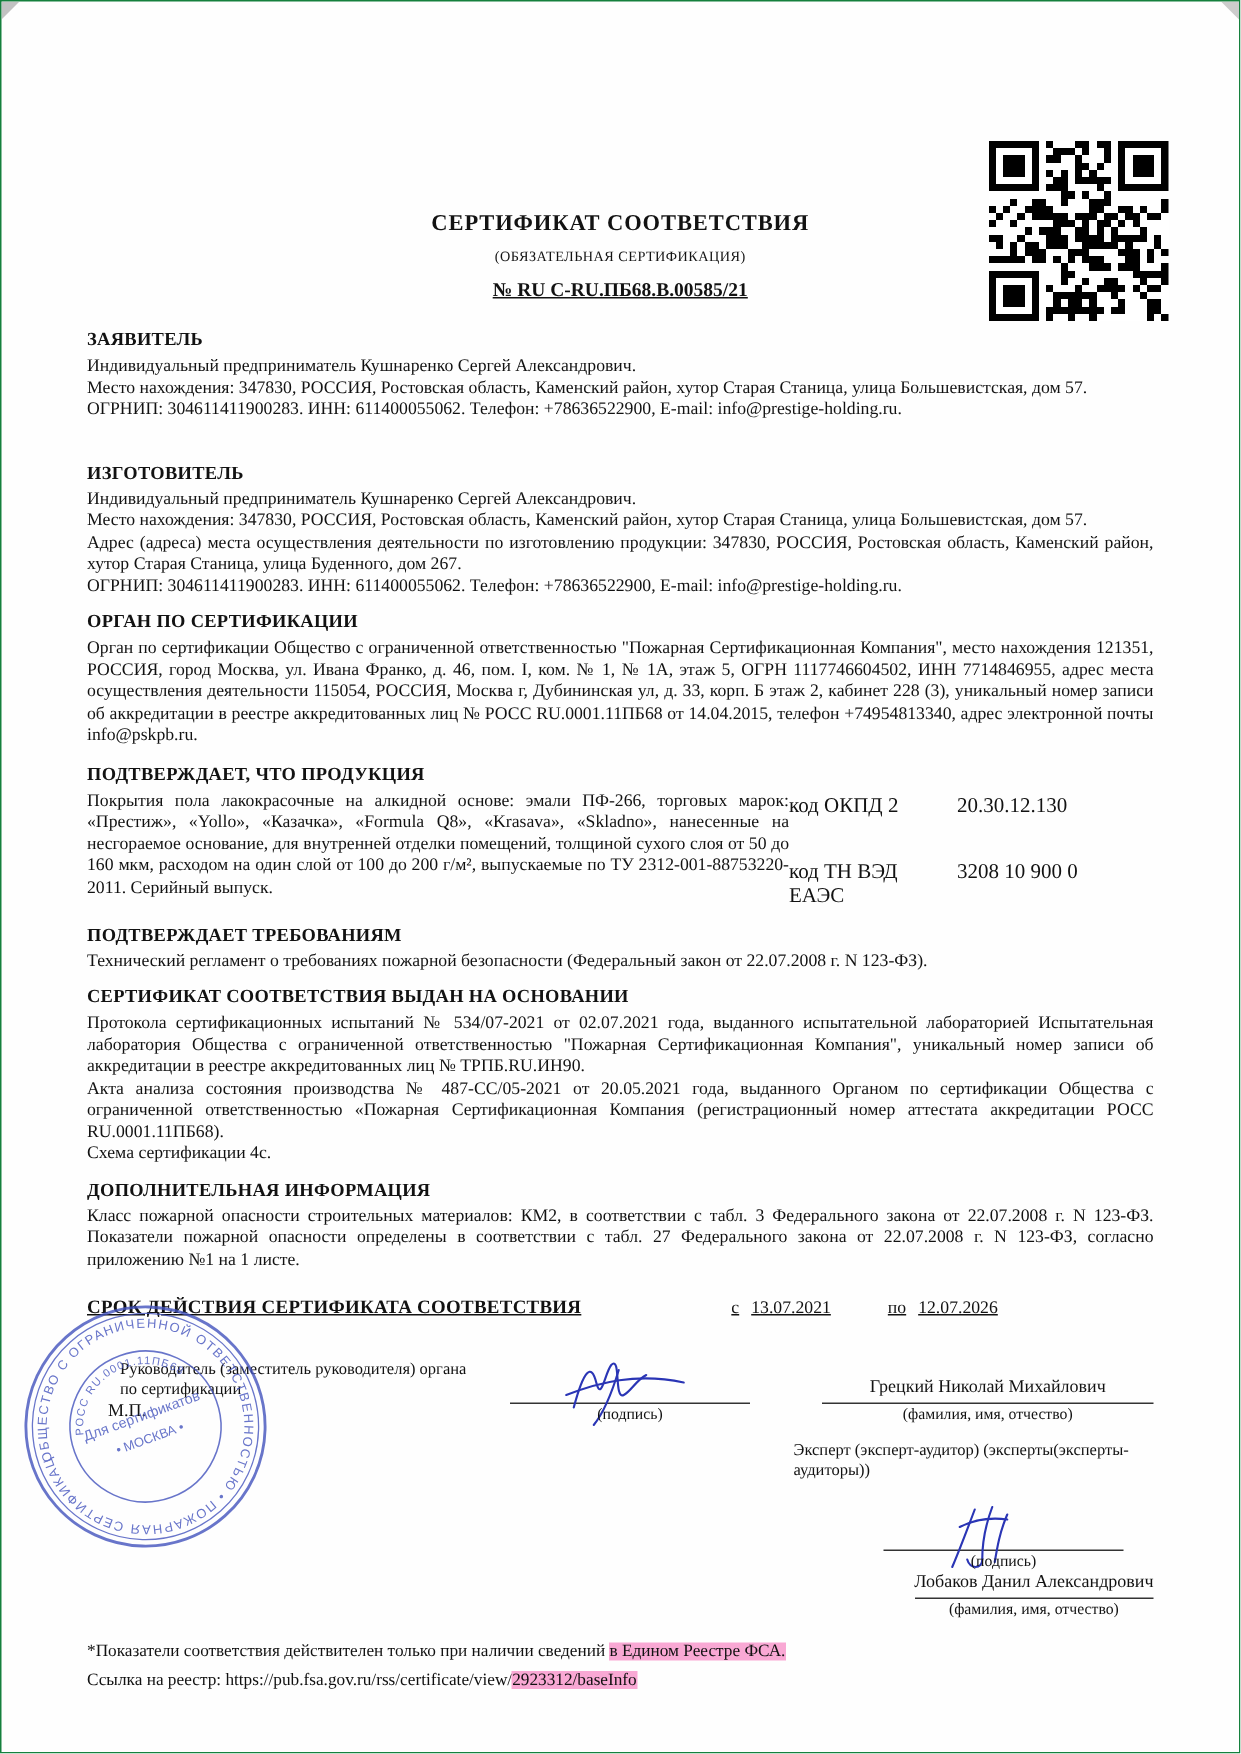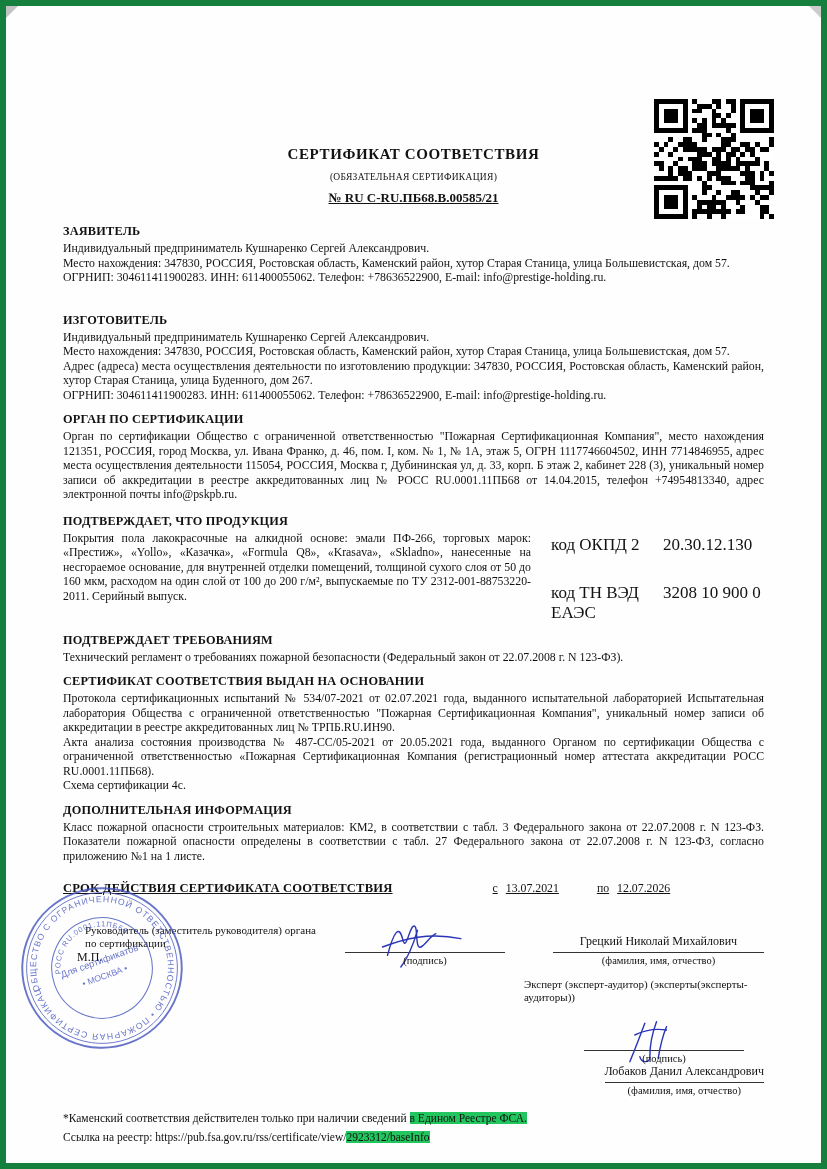--- a/index.html
+++ b/index.html
@@ -5,21 +5,21 @@
   * { box-sizing: border-box; margin: 0; padding: 0; }
   html, body { background: #ffffff; }
   body {
     width: 827px; height: 1169px;
     font-family: "Liberation Serif", "DejaVu Serif", serif;
     color: #121212;
   }
   .page {
     position: relative; width: 827px; height: 1169px;
     background: #fefefe; overflow: hidden;
-    border: 6px solid #15803d;
+    border: 1px solid #15803d;
   }
   .corner-tl { position: absolute; left: 0; top: 0; width: 0; height: 0;
     border-left: 12px solid #8f8f8f; border-bottom: 12px solid transparent; opacity: .55; }
   .corner-tr { position: absolute; right: 0; top: 0; width: 0; height: 0;
     border-right: 12px solid #9a9a9a; border-bottom: 12px solid transparent; opacity: .5; }
 
   .qr { position: absolute; right: 47px; top: 93px; width: 120px; height: 120px; }
 
   .content { position: absolute; inset: 0; padding: 140px 57px 0 57px; }
 
@@ -29,21 +29,21 @@
 
   .sec { margin-top: 10px; }
   .sec h2 { font-size: 12.3px; font-weight: bold; letter-spacing: .2px; margin-bottom: 2px; }
   .line, .para { font-size: 11.8px; line-height: 14.5px; text-align: justify; }
   .sec-applicant { margin-top: 18px; }
   .sec-manufacturer { margin-top: 28px; }
   .sec-product { margin-top: 12px; }
 
   .prod-flex { display: flex; }
   .prod-text { width: 468px; }
-  .codes { margin-left: 20px; flex: 1; font-size: 17px; }
+  .codes { flex: 1; font-size: 14px; }
   .code-row { display: flex; }
   .code-row.first { margin-top: 4px; }
   .code-row.second { margin-top: 28px; }
   .code-label { width: 112px; }
   .code-value { flex: 1; }
 
   .validity { display: flex; align-items: baseline; margin-top: 18px; text-decoration: underline; }
   .v-head { font-weight: bold; font-size: 12.6px; letter-spacing: .2px; }
   .v-lbl1 { margin-left: 100px; font-size: 11.8px; }
   .v-date { margin-left: 8px; font-size: 11.8px; }
@@ -58,21 +58,21 @@
   .sig-role { width: 262px; padding-left: 22px; font-size: 11px; line-height: 13px; margin-bottom: 16px; }
   .sig-mid { width: 200px; text-align: center; }
   .sig-ink { display: block; width: 150px; height: 40px; margin: 0 auto -10px auto; overflow: visible; }
   .rule { border-bottom: 1px solid #333; width: 160px; margin: 0 auto; }
   .caption { font-size: 10.5px; margin-top: 2px; text-align: center; }
   .sig-name { flex: 1; margin-left: 28px; text-align: center; }
   .name { font-size: 12px; padding-bottom: 3px; border-bottom: 1px solid #333; }
 
   .footnote { margin-top: 16px; font-size: 11.5px; }
   .reg-link { margin-top: 7px; font-size: 11.5px; }
-  .hl { background: #22c55e; }
+  .hl { background: #f9a8d4; }
   .url { color: #101010; }
 </style>
 </head>
 <body>
 
 <div class="page">
   <div class="corner-tl"></div>
   <div class="corner-tr"></div>
 
   <svg class="qr" viewBox="0 0 25 25" shape-rendering="crispEdges" xmlns="http://www.w3.org/2000/svg">
@@ -427,21 +427,21 @@
         </div>
         <div class="sig-name">
           <div class="name">Лобаков Данил Александрович</div>
           <div class="caption">(фамилия, имя, отчество)</div>
         </div>
       </div>
 
     </div>
 
     <div class="footnote">
-      <span>*Каменский соответствия действителен только при наличии сведений </span><span class="hl">в Едином Реестре ФСА.</span>
+      <span>*Показатели соответствия действителен только при наличии сведений </span><span class="hl">в Едином Реестре ФСА.</span>
     </div>
 
     <div class="reg-link">
       <span>Ссылка на реестр: </span><span class="url"><span>https://pub.fsa.gov.ru/rss/certificate/view/</span><span class="hl">2923312/baseInfo</span></span>
     </div>
 
   </div>
 </div>
 
 </body></html>

